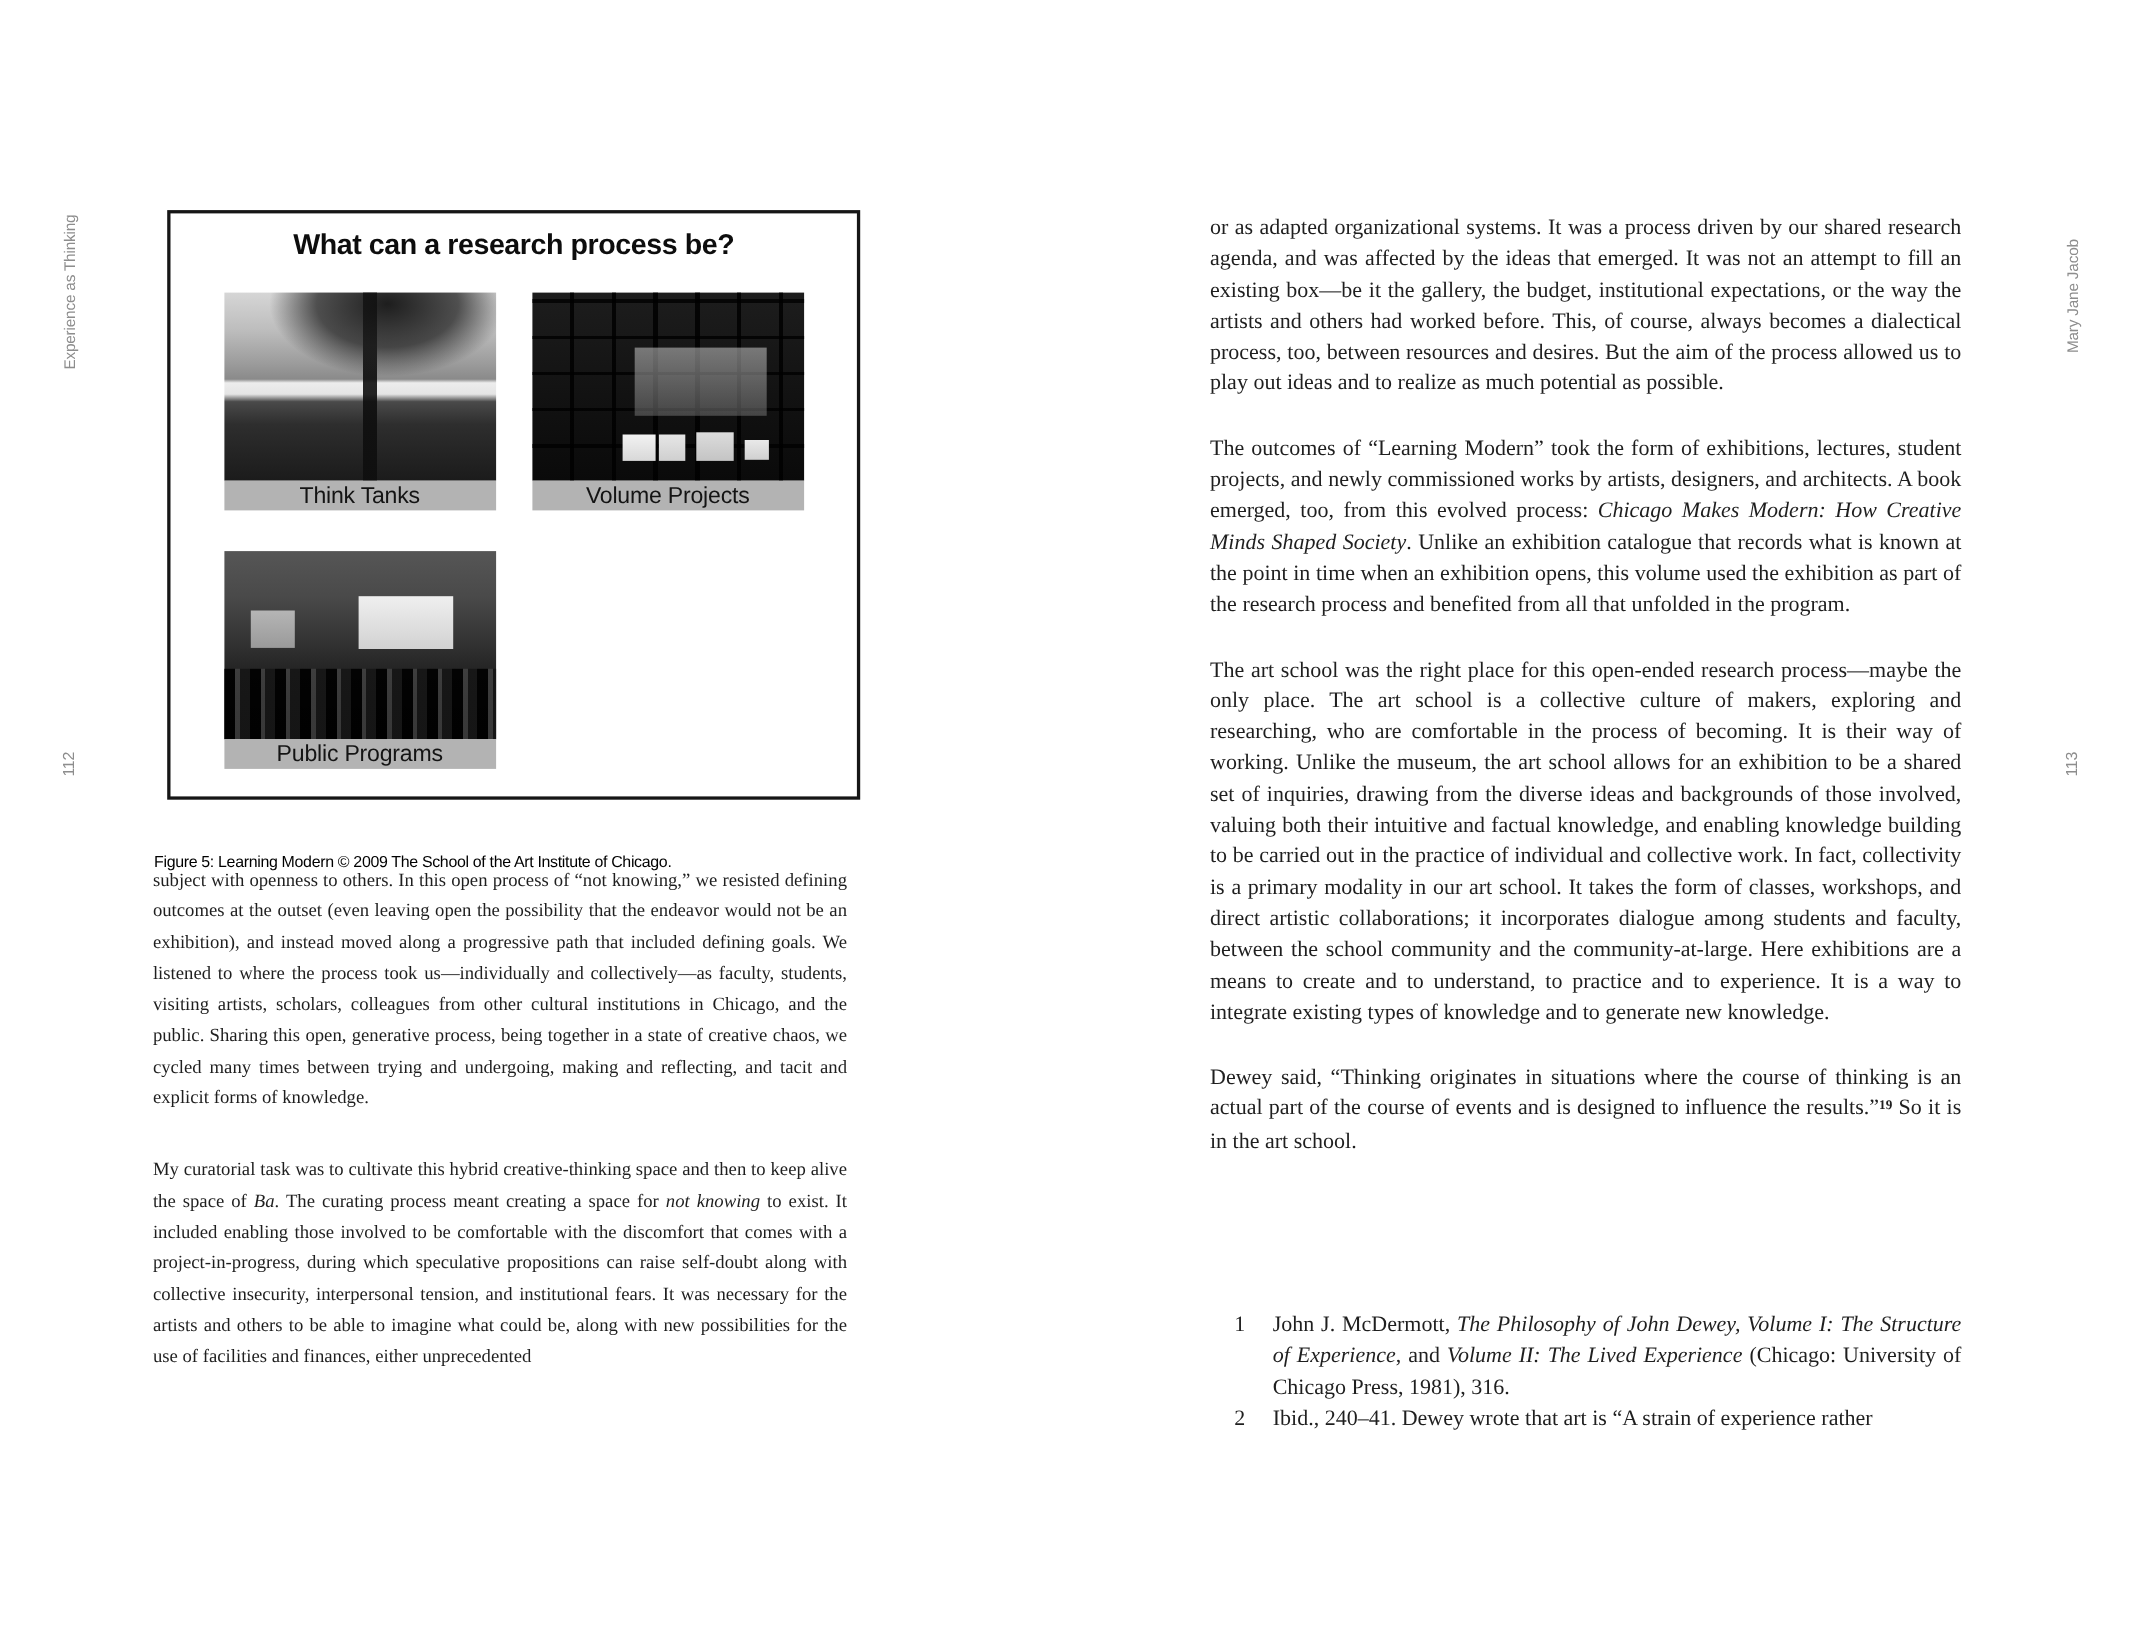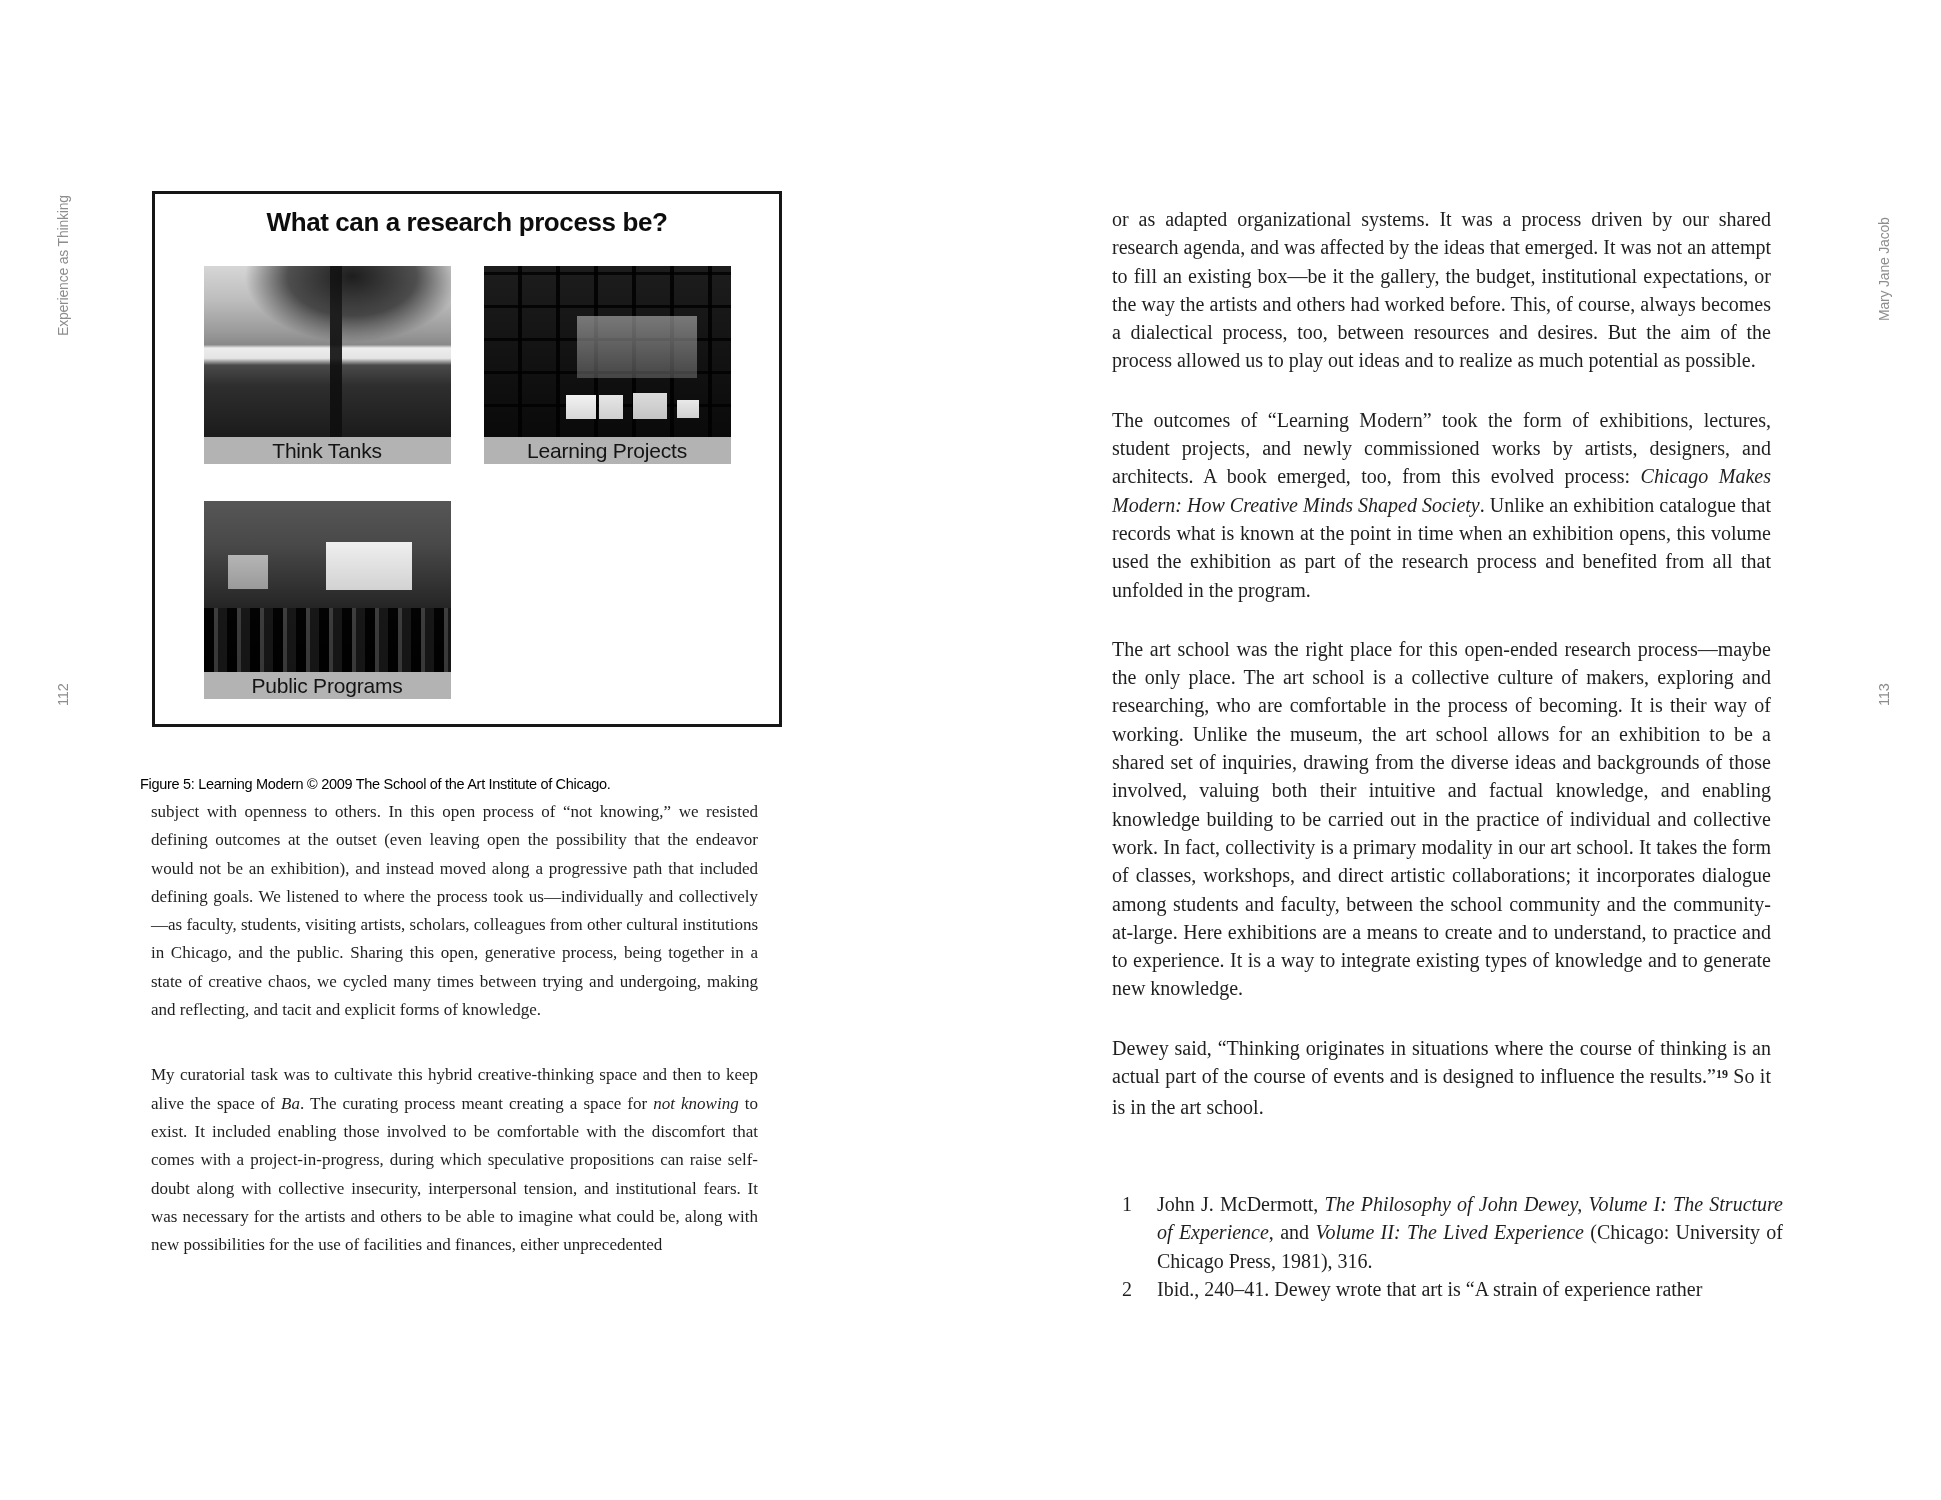--- a/index.html
+++ b/index.html
@@ -81,21 +81,21 @@
     background-size:86px 48px,40px 34px,100% 64px,100% 100%;
     background-position:76% 34%,12% 40%,0 100%,0 0;
   }
 
   .figcaption {
     position:absolute; left:140px; top:776px;
     font:14.5px "Liberation Sans", sans-serif; color:#000000; letter-spacing:-0.3px;
   }
 
   
-  .body p { margin:12px; text-align:justify; }
+  .body p { margin:0; text-align:justify; }
   .it { font-style:italic; }
   sup { font-size:0.6em; vertical-align:baseline; position:relative; top:-0.45em;font-weight:bold; }
 
   .left-body {
     position:absolute; left:139px; top:786px; width:631px;
     font-size:17px; line-height:28.3px;
   }
   .left-body p { margin-bottom:37px; }
   .left-body p:last-child { margin-bottom:0; }
 
@@ -127,21 +127,21 @@
   <section>
     <figure class="figbox">
       <div class="figtitle">What can a research process be?</div>
       <div class="tiles">
         <div class="tile">
           <div class="ph ph-think"></div>
           <div class="tcap">Think Tanks</div>
         </div>
         <div class="tile">
           <div class="ph ph-student"></div>
-          <div class="tcap">Learning Projects</div>
+          <div class="tcap">Volume Projects</div>
         </div>
         <div class="tile">
           <div class="ph ph-public"></div>
           <div class="tcap">Public Programs</div>
         </div>
       </div>
     </figure>
     <div class="figcaption">Figure 5: Learning Modern © 2009 The School of the Art Institute of Chicago.</div>
 
     <div class="body left-body">

